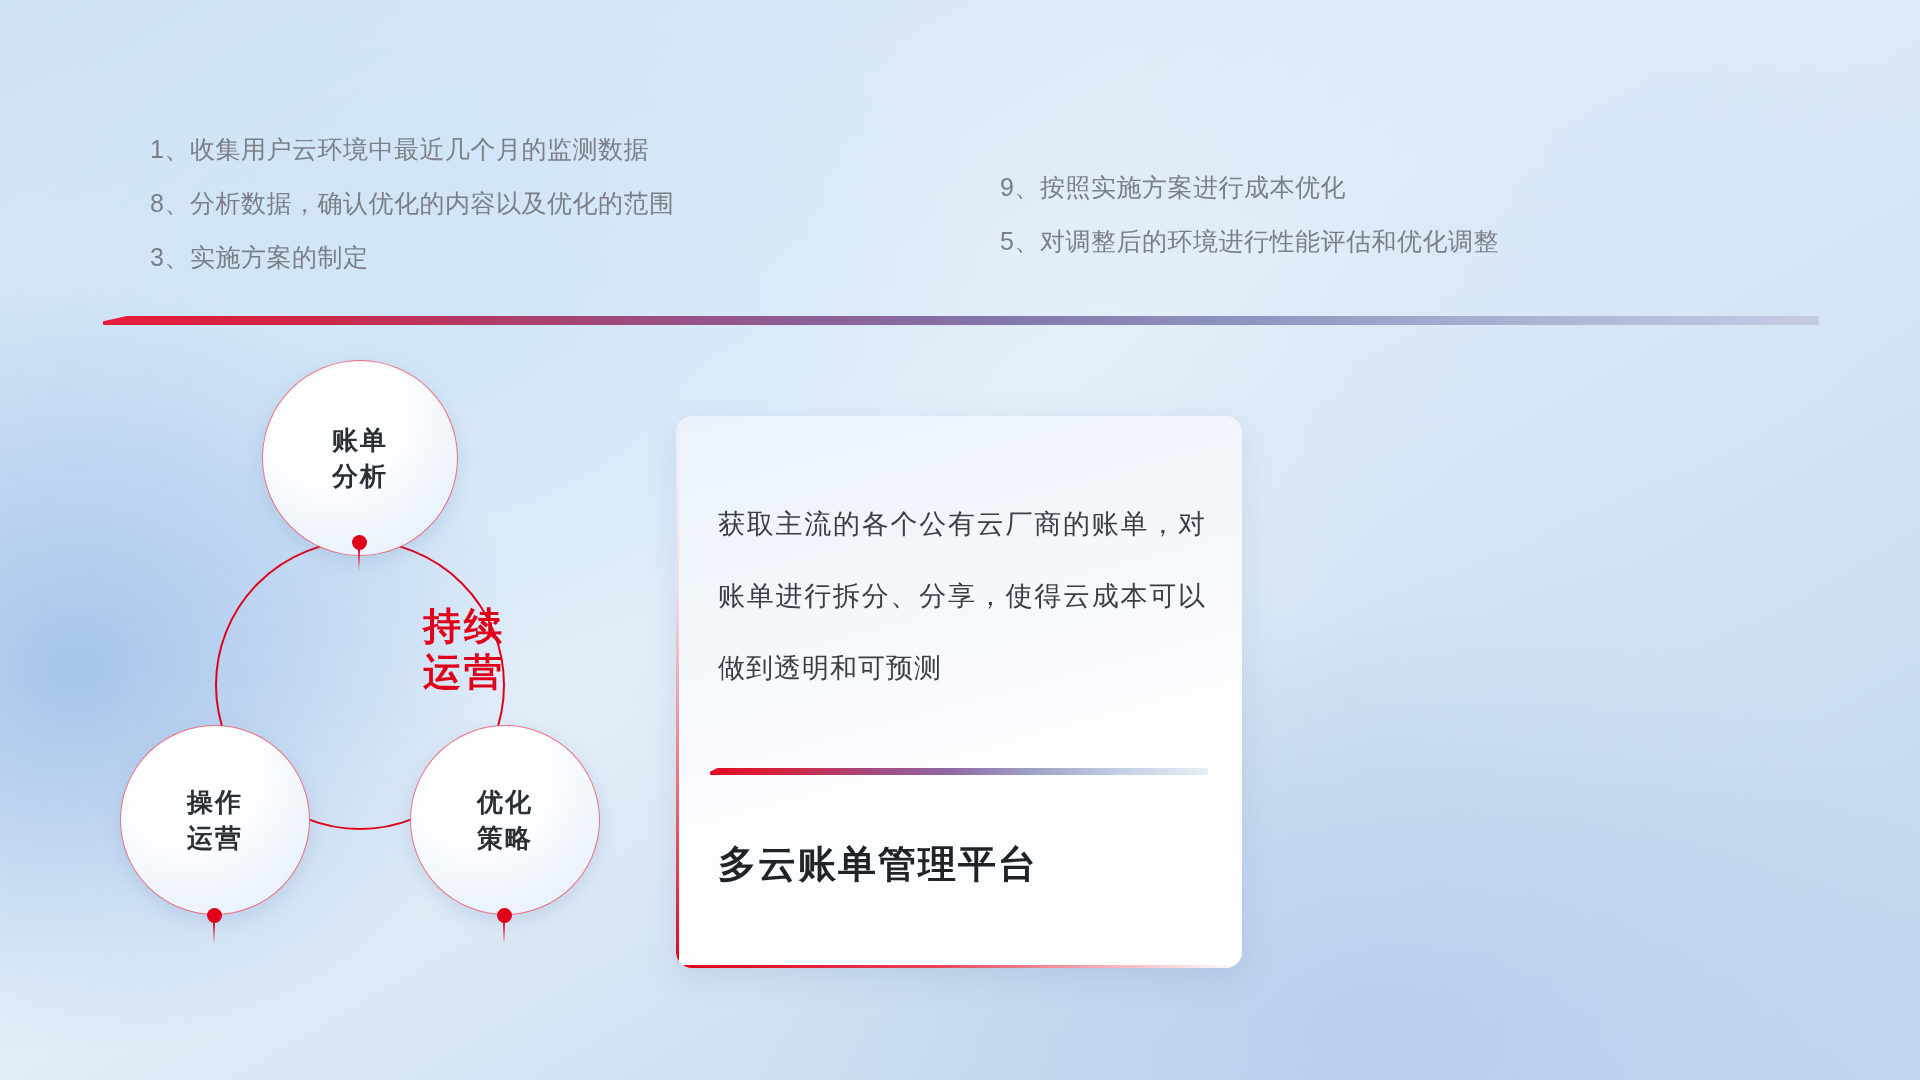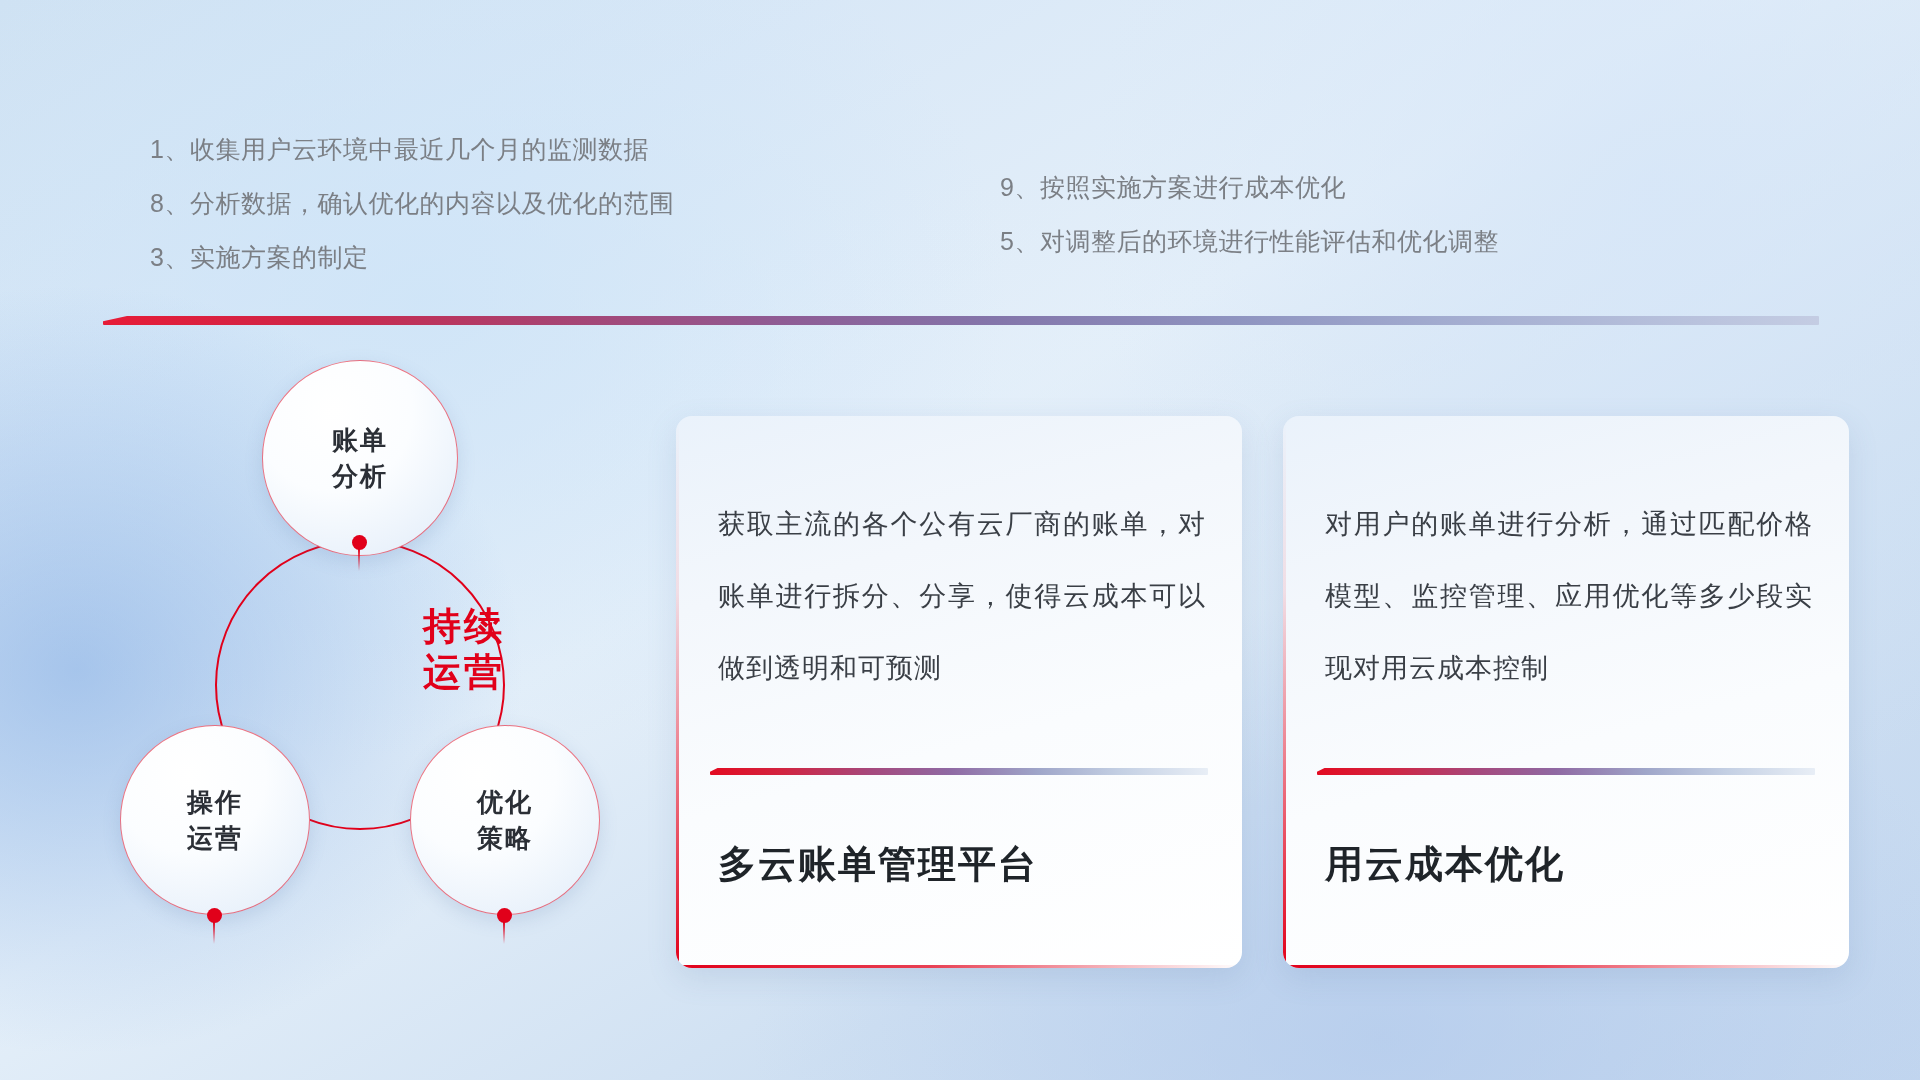--- a/index.html
+++ b/index.html
@@ -241,19 +241,14 @@
     <div class="node-dot" id="dot-right"></div>
 
   </div>
 
   <div class="card" id="card-left">
     <div class="card-body">获取主流的各个公有云厂商的账单，对账单进行拆分、分享，使得云成本可以做到透明和可预测</div>
     <div class="card-rule"></div>
     <div class="card-title">多云账单管理平台</div>
   </div>
 
-  <div class="card" id="card-right">
-    <div class="card-body">对用户的账单进行分析，通过匹配价格模型、监控管理、应用优化等多少段实现对用云成本控制</div>
-    <div class="card-rule"></div>
-    <div class="card-title">用云成本优化</div>
-  </div>
 
 </div>
 
 </body></html>

